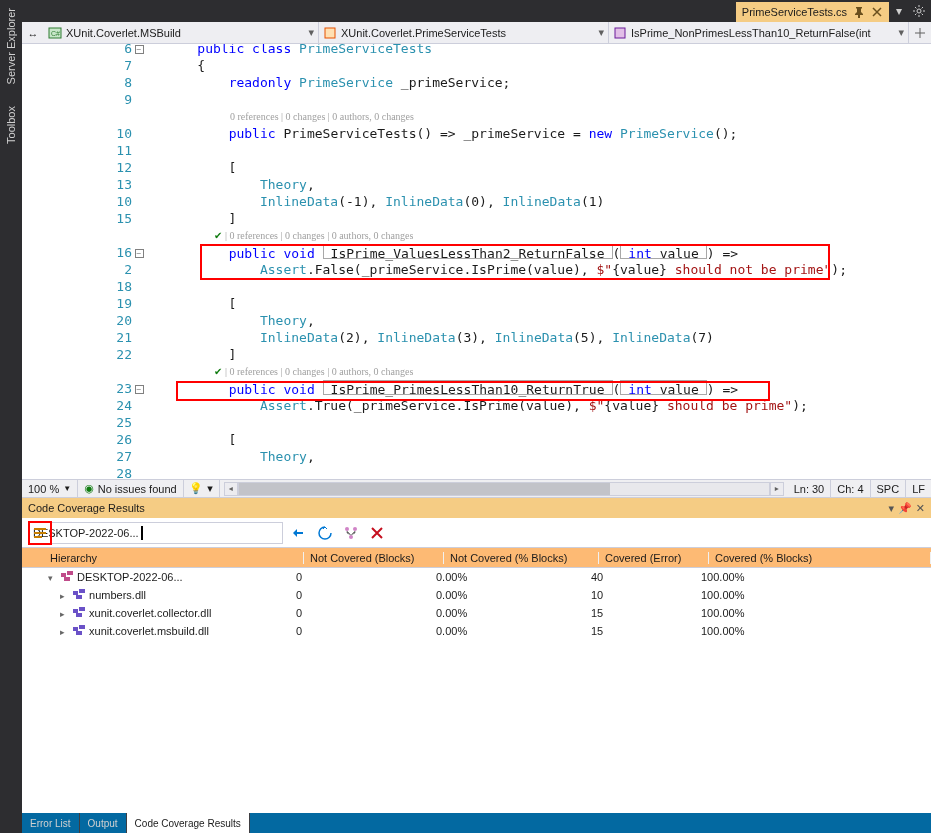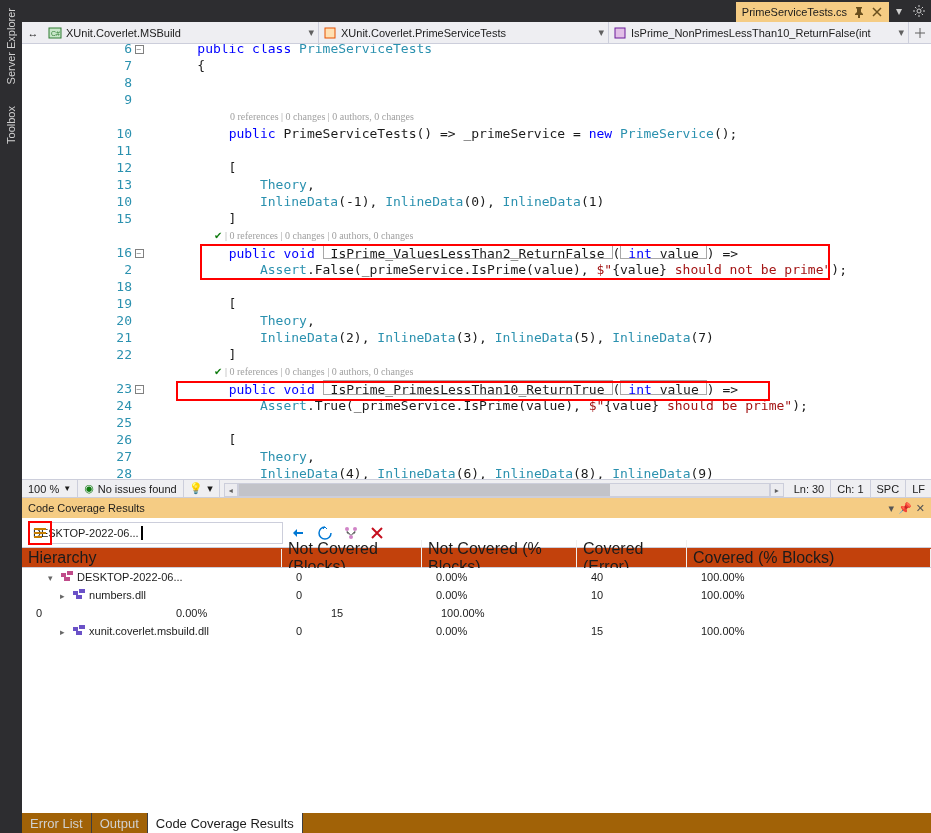--- a/index.html
+++ b/index.html
@@ -53,51 +53,51 @@
   .code{flex:1 1 auto;min-width:0;padding-left:0;}
   .kw{color:var(--text-kw);}
   .tp{color:var(--text-type);}
   .st{color:var(--text-str);}
   .codelens{color:var(--codelens);font-size:10px;font-family:"Segoe UI";}
   .check{color:#107c10;font-size:10px;}
   .collapse-box{display:inline-block;width:9px;height:9px;border:1px solid #808080;color:#808080;font-size:8px;line-height:7px;text-align:center;}
   .hl{position:absolute;border:2px solid var(--highlight);pointer-events:none;}
   .outline-run{display:inline-block;height:15px;border:1px solid #a8a8a8;padding:0 7px;vertical-align:baseline;}
   
-  .ed-status{height:18px;background:var(--bg-status);border-top:1px solid var(--border);display:flex;align-items:flex-end;font-size:11px;color:#1b1b1b;}
+  .ed-status{height:18px;background:var(--bg-status);border-top:1px solid var(--border);display:flex;align-items:center;font-size:11px;color:#1b1b1b;}
   .ed-status .cell{padding:0 6px;border-right:1px solid var(--border);height:100%;display:flex;align-items:center;gap:4px;}
   .ed-status .noiss{color:#1b1b1b;}
   .hscroll{flex:1 1 auto;height:14px;display:flex;align-items:center;gap:0;margin:0 4px;}
   .hscroll .track{flex:1 1 auto;height:14px;background:#e8e8ec;border:1px solid #cccedb;position:relative;}
   .hscroll .thumb{position:absolute;left:0;top:0;height:100%;width:70%;background:#c2c3c9;}
   .hscroll .btn{width:14px;height:14px;border:1px solid #cccedb;background:#ececf0;display:flex;align-items:center;justify-content:center;font-size:8px;color:#606060;}
   
   .cov{flex:0 0 316px;display:flex;flex-direction:column;border-top:1px solid var(--border);}
   .cov-head{height:20px;background:var(--bg-panel-head);display:flex;align-items:center;padding:0 6px;font-size:11px;}
   .cov-head .actions{margin-left:auto;display:flex;gap:4px;color:#555;}
   .cov-tb{height:30px;background:#fff;border-bottom:1px solid var(--border);display:flex;align-items:center;padding:3px 6px;gap:6px;}
   .cov-dd{width:255px;height:22px;border:1px solid var(--border);display:flex;align-items:center;padding:0 4px;font-size:11px;}
   .cov-dd .cursor{width:2px;height:14px;background:#000;margin-left:2px;}
   .cov-btn{width:20px;height:20px;display:flex;align-items:center;justify-content:center;}
   .cov-btn.hl{border:2px solid var(--highlight);width:24px;height:24px;}
-  .cov-cols{height:20px;background:#c2410c;border-bottom:1px solid var(--border);display:flex;align-items:center;font-size:16px;}
+  .cov-cols{height:20px;background:#fdba74;border-bottom:1px solid var(--border);display:flex;align-items:center;font-size:11px;padding-left:22px;}
   .cov-cols .col{padding:0 6px;border-right:1px solid #f0f0f0;}
   .cov-rows{flex:1 1 auto;background:#fff;overflow:auto;font-size:11px;}
   .cov-row{display:flex;align-items:center;height:18px;padding-left:8px;}
   .cov-row .c{padding:0 6px;}
   .col-h{flex:0 0 260px;}
   .col-b{flex:0 0 140px;}
   .col-p{flex:0 0 155px;}
   .col-cb{flex:0 0 110px;}
   .col-cp{flex:1 1 auto;}
   .tree-indent{display:inline-block;width:12px;}
   .tree-exp{display:inline-block;width:10px;color:#666;font-size:9px;}
   .asm-icon{display:inline-block;width:12px;height:10px;margin-right:4px;}
   
-  .bottom-tabs{height:20px;background:#a16207;display:flex;align-items:stretch;font-size:13px;}
+  .bottom-tabs{height:20px;background:#0369a1;display:flex;align-items:stretch;font-size:10px;}
   .btab{padding:0 8px;display:flex;align-items:center;color:#d0d0d0;border-right:1px solid #3e3e42;}
   .btab.active{background:#fff;color:#1b1b1b;}
   svg{display:block;}
 </style>
 </head>
 <body>
 
 <div class="root">
   <div class="vstrip">
     <div class="vlabel">Server Explorer</div>
@@ -163,21 +163,21 @@
             <path d="M1 6h10M6 1v10" stroke="#606060"></path>
           </svg>
         </div>
     </div>
 
     <div class="editor-wrap">
       <div class="editor">
         <div class="lines">
           <div class="line"><span class="lnum">6</span><span class="fold"><span class="collapse-box">−</span></span><span class="margin"></span><span class="code">    <span class="kw">public</span> <span class="kw">class</span> <span class="tp">PrimeServiceTests</span></span></div>
           <div class="line"><span class="lnum">7</span><span class="fold"></span><span class="margin"></span><span class="code">    {</span></div>
-          <div class="line"><span class="lnum">8</span><span class="fold"></span><span class="margin"></span></div>
+          <div class="line"><span class="lnum">8</span><span class="fold"></span><span class="margin"></span><span class="code">        <span class="kw">readonly</span> <span class="tp">PrimeService</span> _primeService;</span></div>
           <div class="line"><span class="lnum">9</span><span class="fold"></span><span class="margin"></span><span class="code"> </span></div>
           <div class="line"><span class="lnum"></span><span class="fold"></span><span class="margin"></span><span class="code codelens" style="padding-left:64px">0 references | 0 changes | 0 authors, 0 changes</span></div>
           <div class="line"><span class="lnum">10</span><span class="fold"></span><span class="margin"></span><span class="code">        <span class="kw">public</span> PrimeServiceTests() =&gt; _primeService = <span class="kw">new</span> <span class="tp">PrimeService</span>();</span></div>
           <div class="line"><span class="lnum">11</span><span class="fold"></span><span class="margin"></span><span class="code"> </span></div>
           <div class="line"><span class="lnum">12</span><span class="fold"></span><span class="margin"></span><span class="code">        [</span></div>
           <div class="line"><span class="lnum">13</span><span class="fold"></span><span class="margin"></span><span class="code">            <span class="tp">Theory</span>,</span></div>
           <div class="line"><span class="lnum">10</span><span class="fold"></span><span class="margin"></span><span class="code">            <span class="tp">InlineData</span>(-1), <span class="tp">InlineData</span>(0), <span class="tp">InlineData</span>(1)</span></div>
           <div class="line"><span class="lnum">15</span><span class="fold"></span><span class="margin"></span><span class="code">        ]</span></div>
           <div class="line"><span class="lnum"></span><span class="fold"></span><span class="margin"></span><span class="code codelens" style="padding-left:48px"><span class="check">✔</span> <span>| 0 references | 0 changes | 0 authors, 0 changes</span></span></div>
           <div class="line"><span class="lnum">16</span><span class="fold"><span class="collapse-box">−</span></span><span class="margin"></span><span class="code">        <span class="kw">public</span> <span class="kw">void</span> <span class="outline-run">IsPrime_ValuesLessThan2_ReturnFalse</span>(<span class="outline-run"><span class="kw">int</span> value</span>) =&gt;</span></div>
@@ -186,21 +186,21 @@
           <div class="line"><span class="lnum">19</span><span class="fold"></span><span class="margin"></span><span class="code">        [</span></div>
           <div class="line"><span class="lnum">20</span><span class="fold"></span><span class="margin"></span><span class="code">            <span class="tp">Theory</span>,</span></div>
           <div class="line"><span class="lnum">21</span><span class="fold"></span><span class="margin"></span><span class="code">            <span class="tp">InlineData</span>(2), <span class="tp">InlineData</span>(3), <span class="tp">InlineData</span>(5), <span class="tp">InlineData</span>(7)</span></div>
           <div class="line"><span class="lnum">22</span><span class="fold"></span><span class="margin"></span><span class="code">        ]</span></div>
           <div class="line"><span class="lnum"></span><span class="fold"></span><span class="margin"></span><span class="code codelens" style="padding-left:48px"><span class="check">✔</span> <span>| 0 references | 0 changes | 0 authors, 0 changes</span></span></div>
           <div class="line"><span class="lnum">23</span><span class="fold"><span class="collapse-box">−</span></span><span class="margin"></span><span class="code">        <span class="kw">public</span> <span class="kw">void</span> <span class="outline-run">IsPrime_PrimesLessThan10_ReturnTrue</span>(<span class="outline-run"><span class="kw">int</span> value</span>) =&gt;</span></div>
           <div class="line"><span class="lnum">24</span><span class="fold"></span><span class="margin"></span><span class="code">            <span class="tp">Assert</span>.True(_primeService.IsPrime(value), <span class="st">$"</span>{value}<span class="st"> should be prime"</span>);</span></div>
           <div class="line"><span class="lnum">25</span><span class="fold"></span><span class="margin"></span><span class="code"> </span></div>
           <div class="line"><span class="lnum">26</span><span class="fold"></span><span class="margin"></span><span class="code">        [</span></div>
           <div class="line"><span class="lnum">27</span><span class="fold"></span><span class="margin"></span><span class="code">            <span class="tp">Theory</span>,</span></div>
-          <div class="line"><span class="lnum">28</span><span class="fold"></span><span class="margin"></span><span class="code">            <span class="tp">InlineData</span>(4), <span class="tp">InlineData</span>(6), <span class="tp">InlineData</span>(8), <span class="tp">InlineData</span>(9)</span></div>
+          <div class="line"><span class="lnum">28</span><span class="fold"></span><span class="margin"></span></div>
 
         </div>
 
         <div class="hl" style="left:178px;top:200px;width:630px;height:36px;"></div>
         <div class="hl" style="left:154px;top:337px;width:594px;height:20px;"></div>
       </div>
     </div>
 
     <div class="ed-status">
       <div class="cell">
@@ -213,21 +213,21 @@
         </div>
       <div class="cell" style="border-right:1px solid var(--border)"><span style="color:#d8a200">💡</span>▾</div>
       <div class="hscroll">
         <div class="btn">◂</div>
         <div class="track">
             <div class="thumb"></div>
           </div>
         <div class="btn">▸</div>
       </div>
       <div class="cell">Ln: 30</div>
-      <div class="cell">Ch: 1</div>
+      <div class="cell">Ch: 4</div>
       <div class="cell">SPC</div>
       <div class="cell" style="border-right:none">LF</div>
     </div>
 
     <div class="cov">
       <div class="cov-head">
         <span>Code Coverage Results</span>
         <div class="actions">
           <span>▾</span>
           <span>📌</span>
@@ -295,20 +295,25 @@
                   <rect x="0" y="2" width="5" height="4" fill="#6a51c7"></rect>
                   <rect x="6" y="0" width="6" height="4" fill="#6a51c7"></rect>
                   <rect x="3" y="6" width="6" height="4" fill="#6a51c7"></rect>
                 </svg></span>numbers.dll</div>
             <div class="c col-b">0</div>
             <div class="c col-p">0.00%</div>
             <div class="c col-cb">10</div>
             <div class="c col-cp">100.00%</div>
           </div>
           <div class="cov-row">
+            <div class="c col-h"><span class="tree-indent"></span><span class="tree-indent"></span><span class="tree-exp">▸</span> <span class="asm-icon"><svg width="12" height="10" viewBox="0 0 12 10">
+                  <rect x="0" y="2" width="5" height="4" fill="#6a51c7"></rect>
+                  <rect x="6" y="0" width="6" height="4" fill="#6a51c7"></rect>
+                  <rect x="3" y="6" width="6" height="4" fill="#6a51c7"></rect>
+                </svg></span>xunit.coverlet.collector.dll</div>
             <div class="c col-b">0</div>
             <div class="c col-p">0.00%</div>
             <div class="c col-cb">15</div>
             <div class="c col-cp">100.00%</div>
           </div>
           <div class="cov-row">
             <div class="c col-h"><span class="tree-indent"></span><span class="tree-indent"></span><span class="tree-exp">▸</span> <span class="asm-icon"><svg width="12" height="10" viewBox="0 0 12 10">
                   <rect x="0" y="2" width="5" height="4" fill="#6a51c7"></rect>
                   <rect x="6" y="0" width="6" height="4" fill="#6a51c7"></rect>
                   <rect x="3" y="6" width="6" height="4" fill="#6a51c7"></rect>

